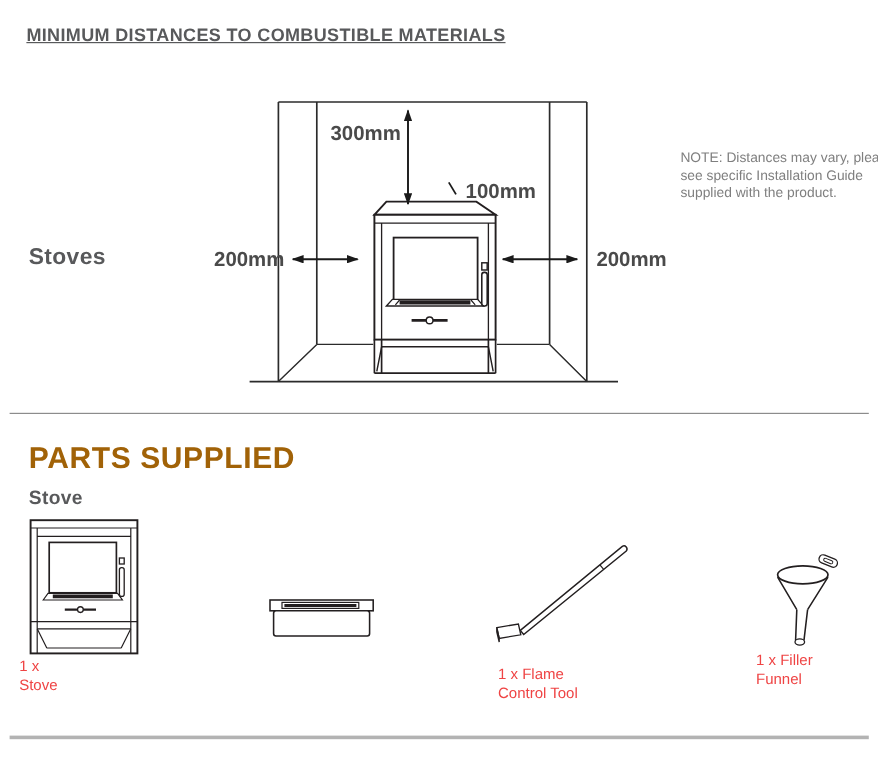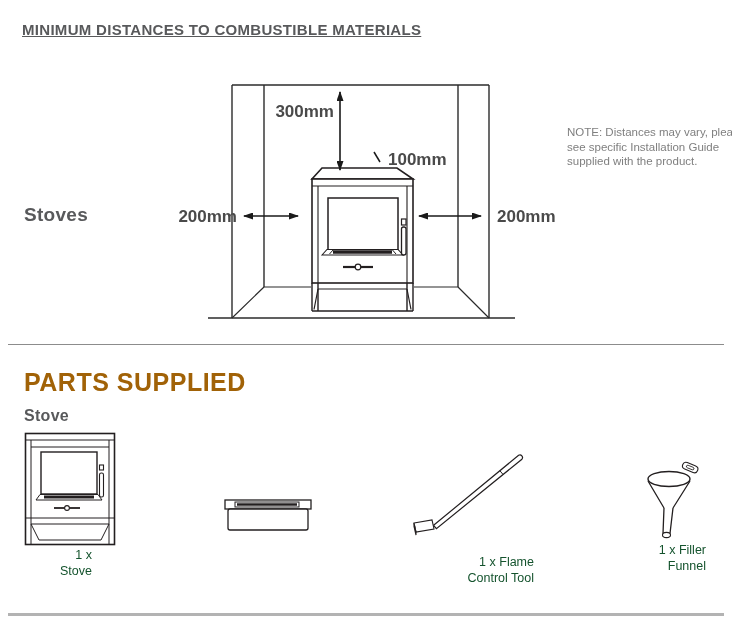--- a/index.html
+++ b/index.html
@@ -19,21 +19,21 @@
   }
   .divider{left:8px;right:8px;background:#8c8c8c;height:1px;}
   .divider.thick{background:#b3b3b3;height:3px;}
   .parts-heading{
     left:24px;top:368px;font-size:25px;font-weight:bold;color:#a16207;letter-spacing:.5px;
   }
   .parts-subheading{
     left:24px;top:407px;font-size:16px;font-weight:bold;color:#58595b;letter-spacing:.3px;
   }
   .part-label{
-    font-size:12.5px;line-height:16px;color:#14532d;text-align:right;
+    font-size:12.5px;line-height:16px;color:#ef4444;text-align:left;
   }
   svg{display:block;}
   .dim-text{
     font-family:"Liberation Sans", sans-serif;font-size:17px;font-weight:bold;fill:#4a4a4a;
   }
   .ln{stroke:#2b2b2b;fill:none;}
   .art{stroke:#231f20;fill:none;}
   .artw{stroke:#231f20;fill:#ffffff;}
 </style>
 </head>
@@ -134,21 +134,21 @@
   </svg>
   <div class="abs part-label" style="left:200px;top:546px;width:136px;">
   </div>
 
   <svg class="abs" style="left:410px;top:445px;" width="120" height="100" viewBox="0 0 120 100">
     <path class="artw" stroke-width="1.2" d="M23.6,80.3 L108.6,10.3 A2.6,2.6 0 0 1 111.9,14.2 L26.4,83.7 Z"></path>
     <line x1="89.9" y1="25.7" x2="92.9" y2="29.3" stroke="#231f20" stroke-width="1"></line>
     <polygon class="artw" stroke-width="1.1" points="4,78 22,75 24,84 6,87"></polygon>
     <polygon class="artw" stroke-width="1.1" points="4,78 6,87 6,90 4,81.5"></polygon>
   </svg>
-  <div class="abs part-label" style="left:404px;top:554px;width:130px;">
+  <div class="abs part-label" style="left:415px;top:554px;width:130px;">
     <div>1 x Flame</div>
     <div>Control Tool</div>
   </div>
 
   <svg class="abs" style="left:636px;top:460px;" width="64" height="84" viewBox="0 0 64 84">
     <g transform="rotate(22 54 8)">
       <rect class="artw" stroke-width="1.1" x="46" y="4" width="16" height="7" rx="3.5"></rect>
       <rect class="art" stroke-width="0.8" x="50" y="6.2" width="8" height="2.6" rx="1.3"></rect>
     </g>
     <polygon fill="#ffffff" points="12,20 54,20 37,48 28,48"></polygon>

